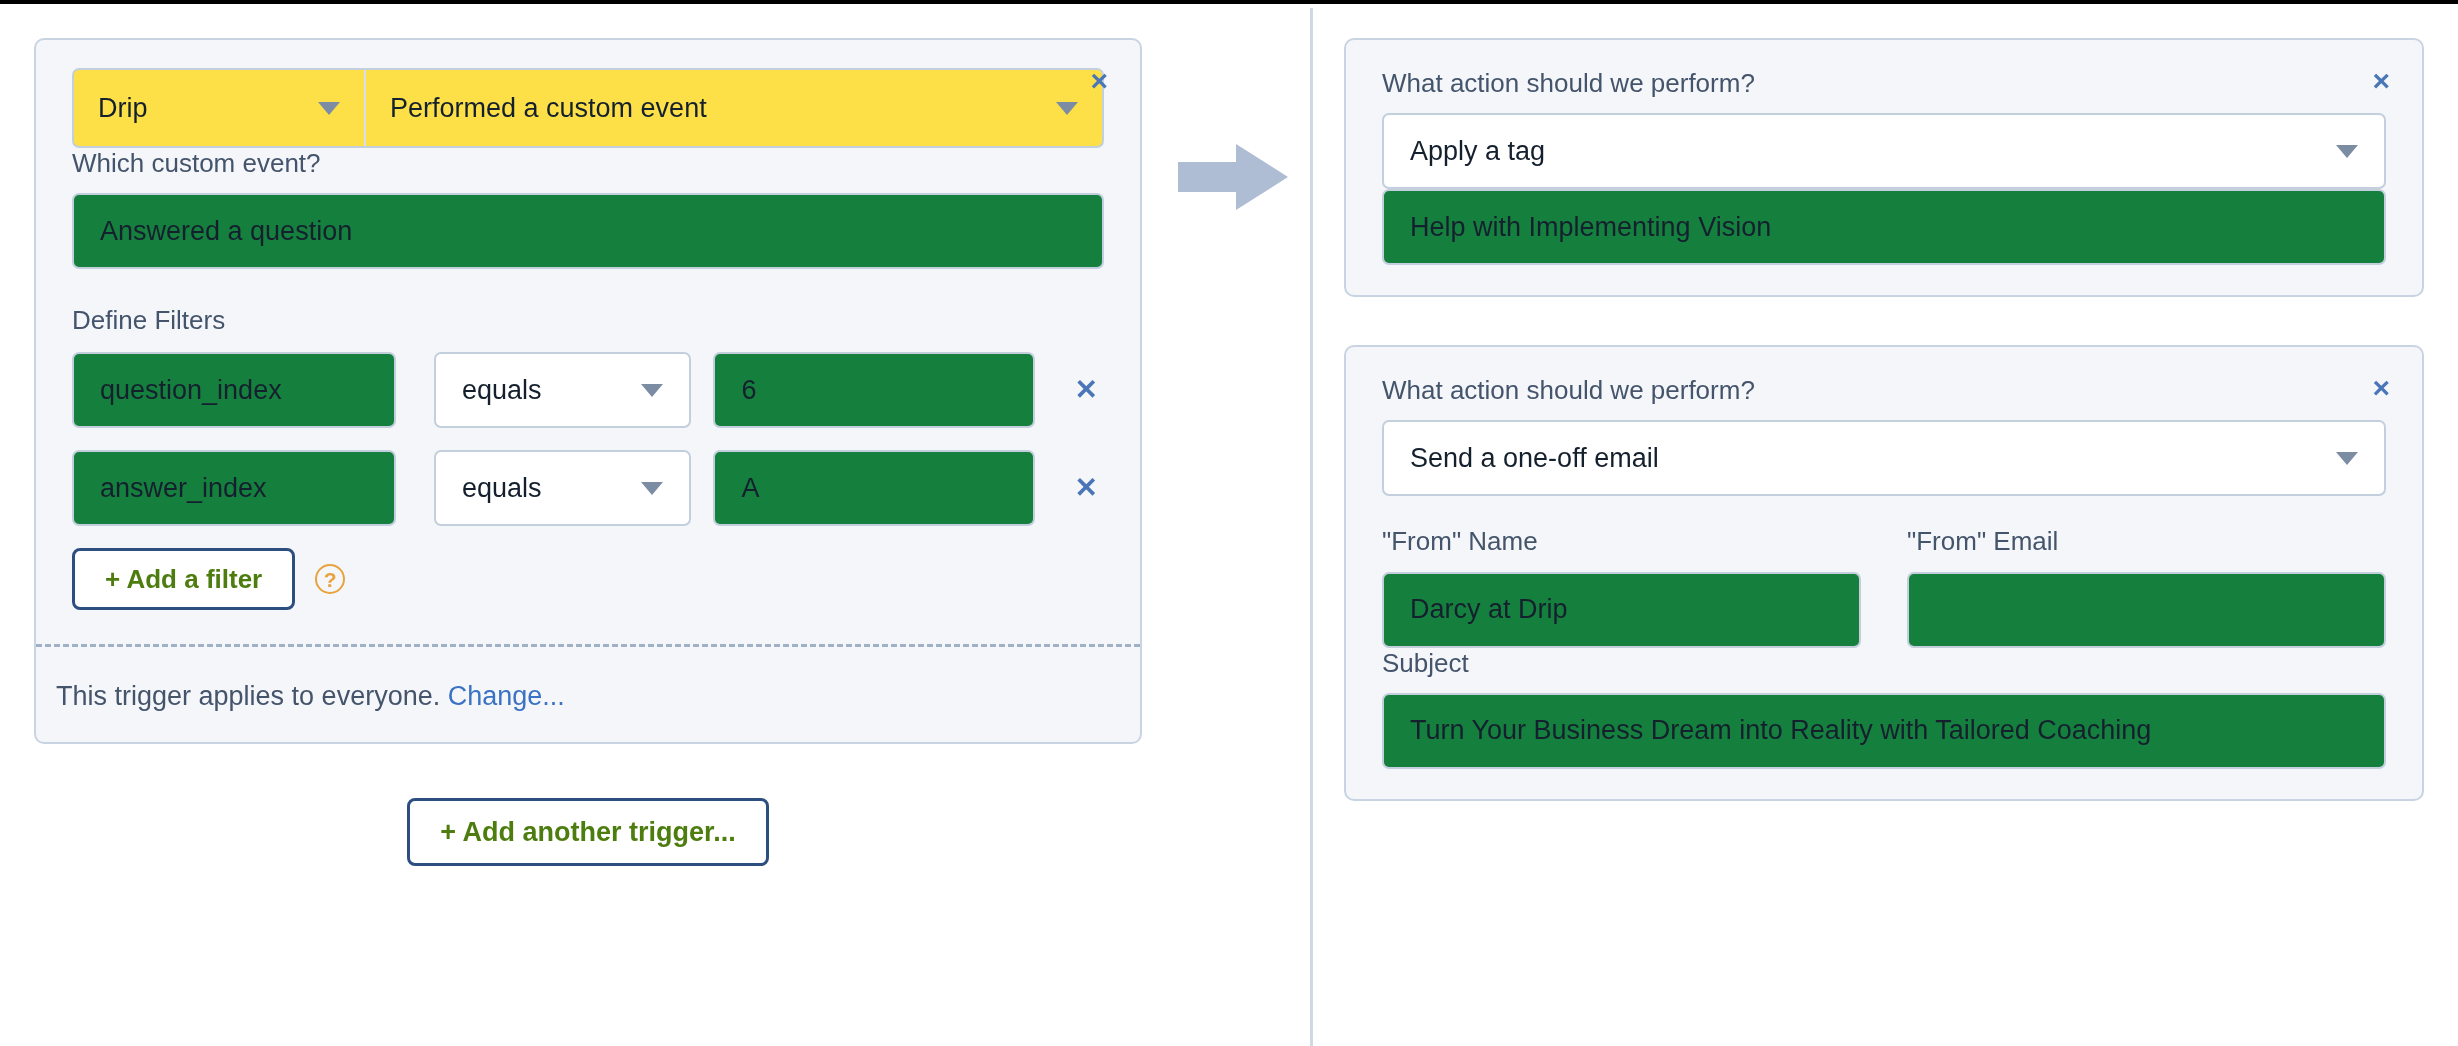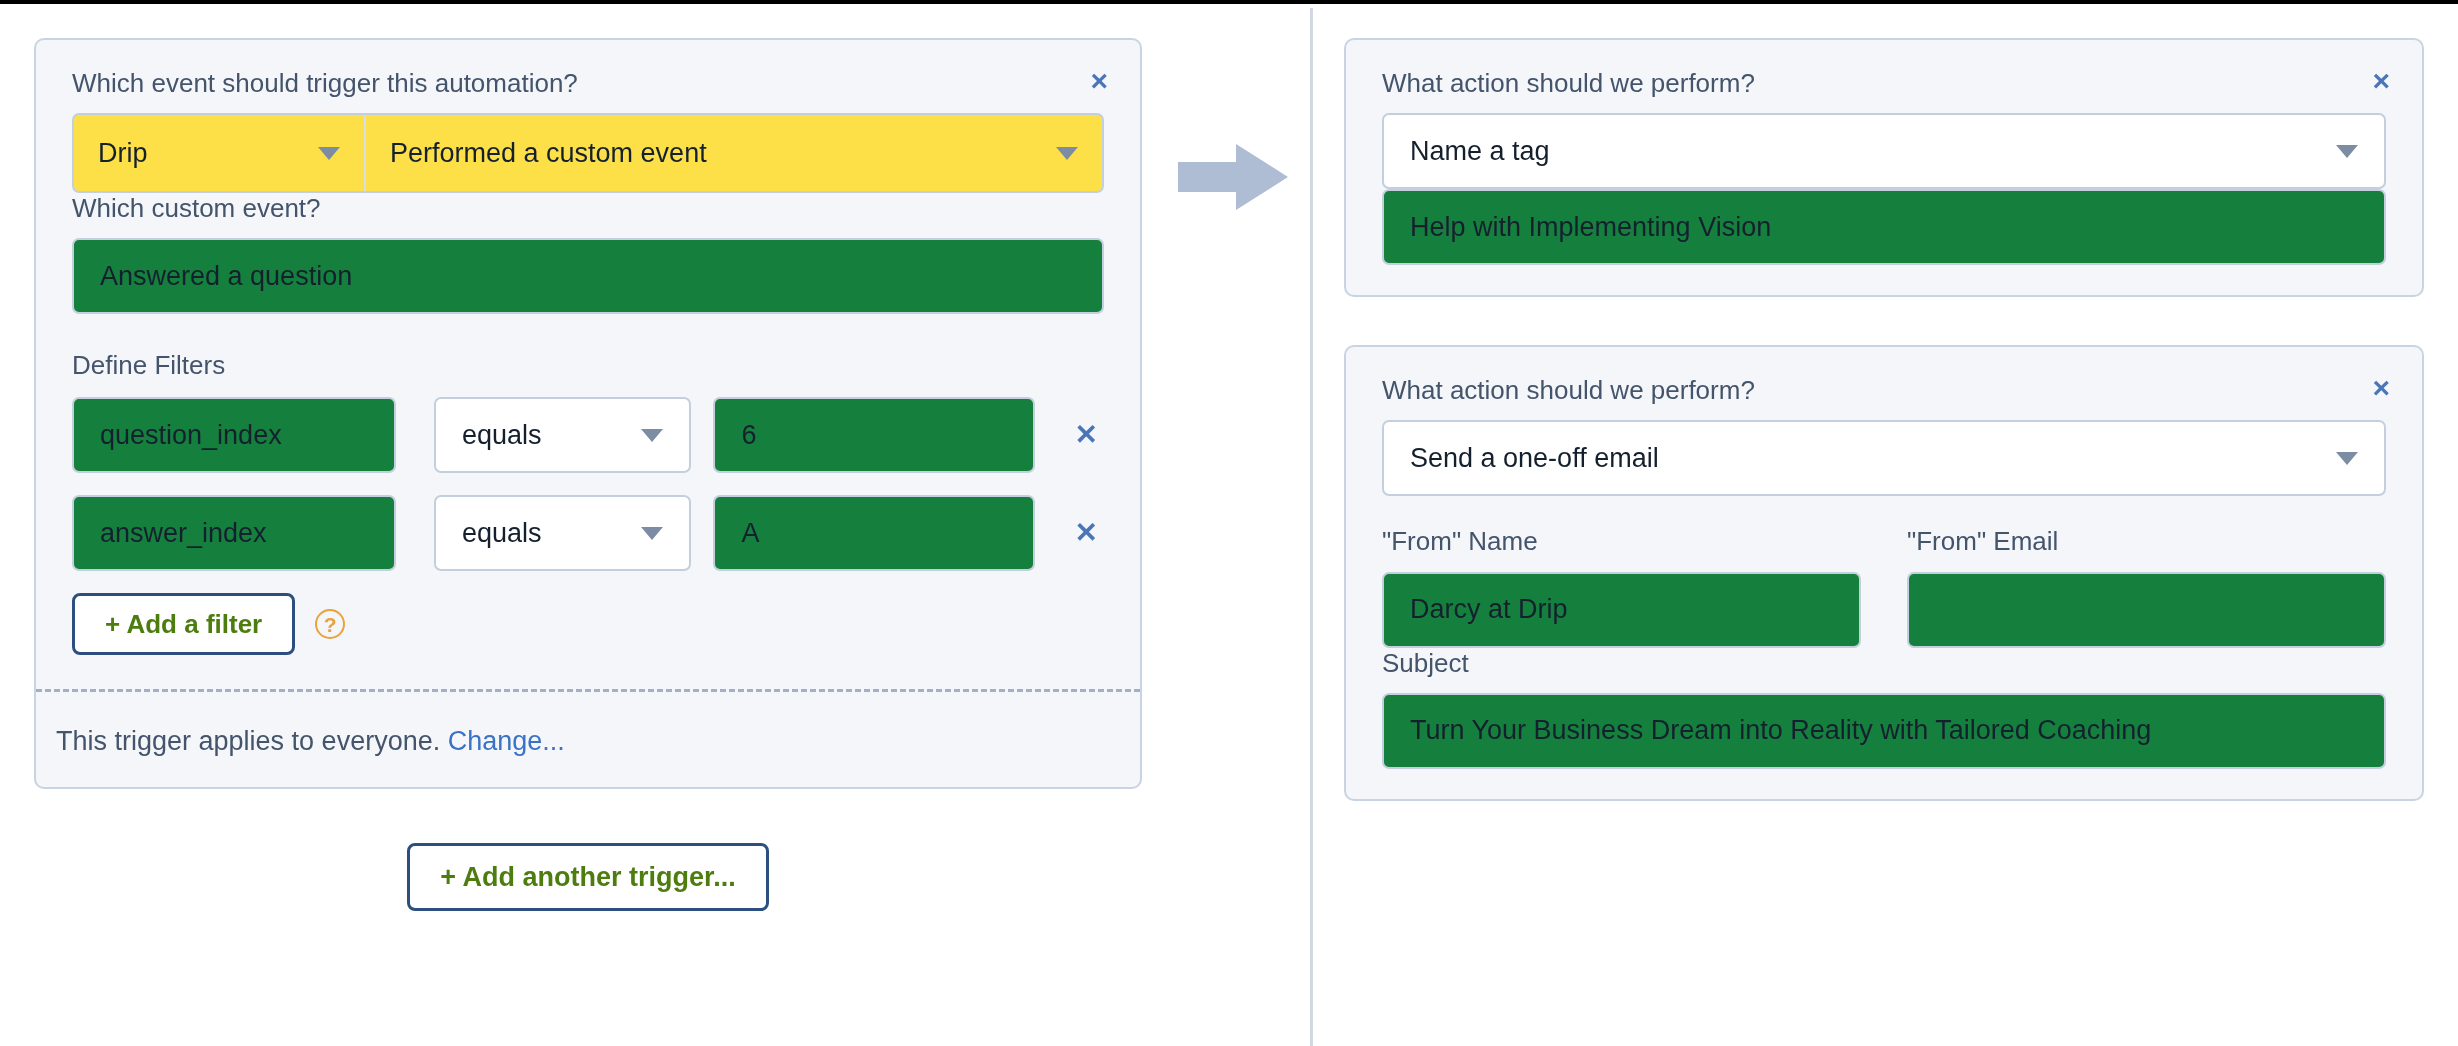--- a/index.html
+++ b/index.html
@@ -270,21 +270,20 @@
 <body>
 
 <div class="workspace">
 
   <div class="col-left">
 
     <div class="card trigger-card">
 
       <button class="card-close">×</button>
 
-      <div class="field-label">Which event should trigger this automation?</div>
 
       <div class="combo">
         <div class="combo-seg first">
           <span>Drip</span>
           <span class="caret"></span>
         </div>
         <div class="combo-seg second">
           <span>Performed a custom event</span>
           <span class="caret"></span>
         </div>
@@ -339,21 +338,21 @@
   <div class="col-divider"></div>
 
   <div class="col-right">
 
     <div class="card action-card">
       <button class="card-close">×</button>
 
       <div class="field-label">What action should we perform?</div>
 
       <div class="select-box">
-        <span>Name a tag</span>
+        <span>Apply a tag</span>
         <span class="caret"></span>
       </div>
 
 
       <div class="input-box">Help with Implementing Vision</div>
     </div>
 
     <div class="card action-card">
       <button class="card-close">×</button>
 

